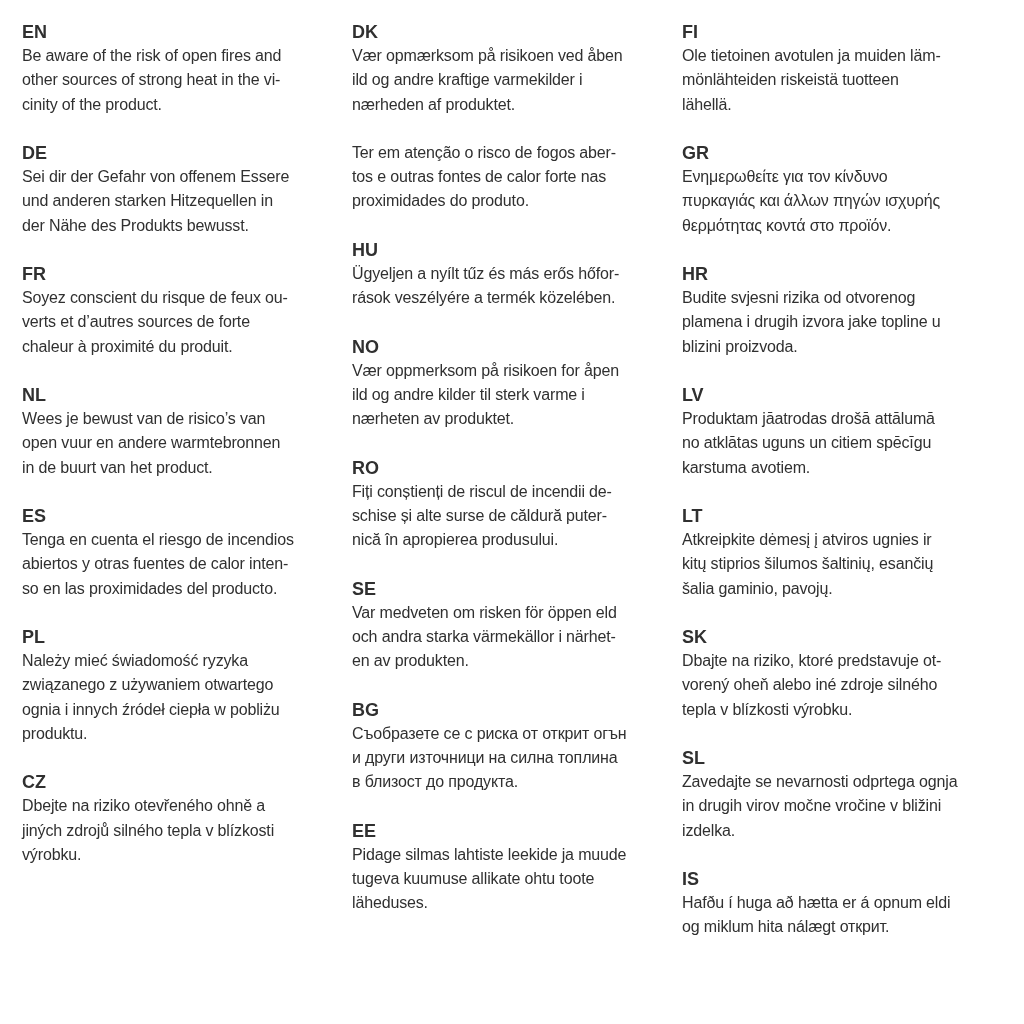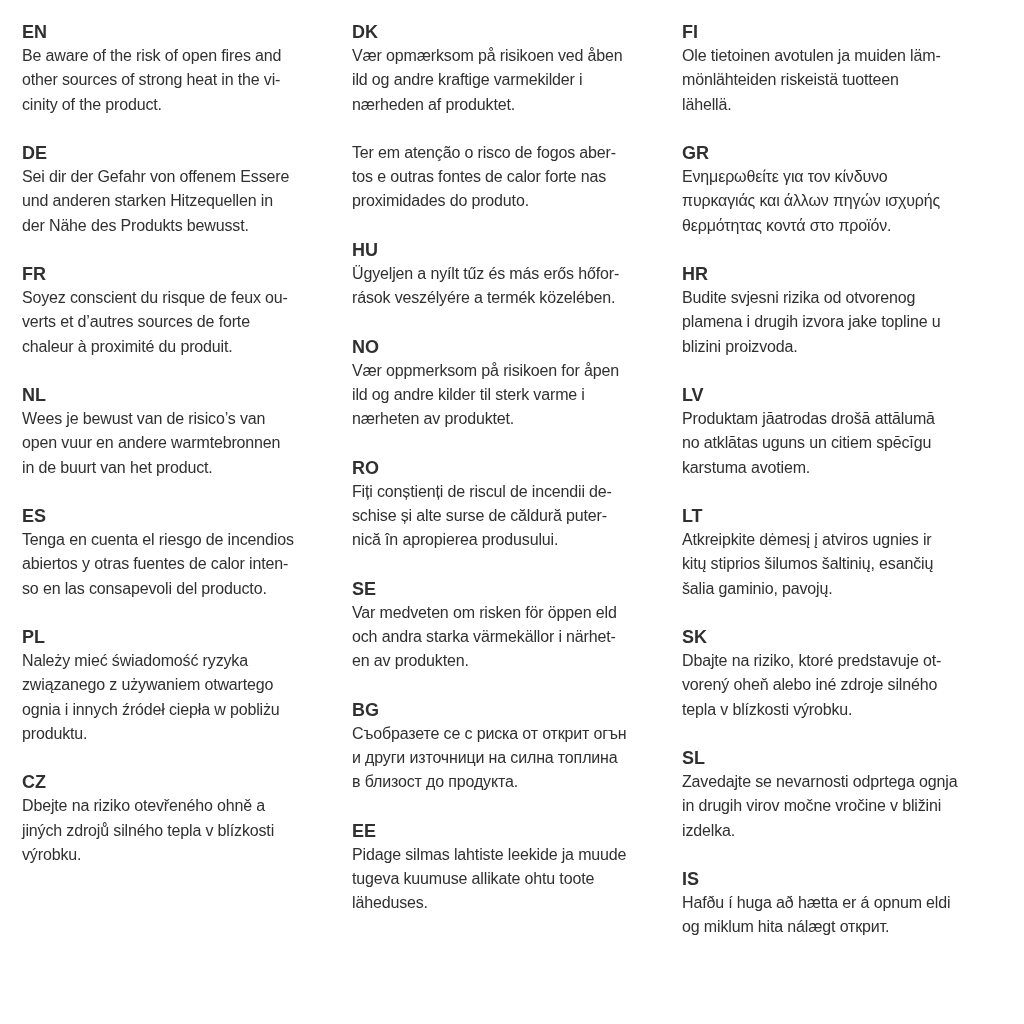--- a/index.html
+++ b/index.html
@@ -73,21 +73,21 @@
     <div class="block">
       <h2 class="code">NL</h2>
       <p class="body-text">Wees je bewust van de risico’s van
 open vuur en andere warmtebronnen
 in de buurt van het product.</p>
     </div>
     <div class="block">
       <h2 class="code">ES</h2>
       <p class="body-text">Tenga en cuenta el riesgo de incendios
 abiertos y otras fuentes de calor inten-
-so en las consapevoli del producto.</p>
+so en las proximidades del producto.</p>
     </div>
     <div class="block">
       <h2 class="code">PL</h2>
       <p class="body-text">Należy mieć świadomość ryzyka
 związanego z używaniem otwartego
 ognia i innych źródeł ciepła w pobliżu
 produktu.</p>
     </div>
     <div class="block">
       <h2 class="code">CZ</h2>

